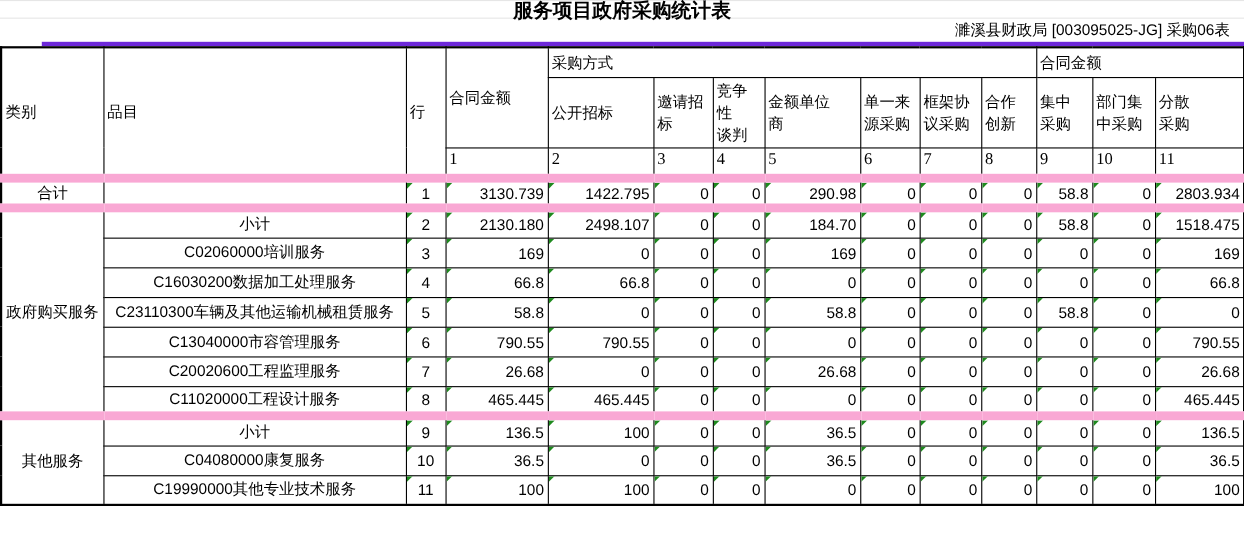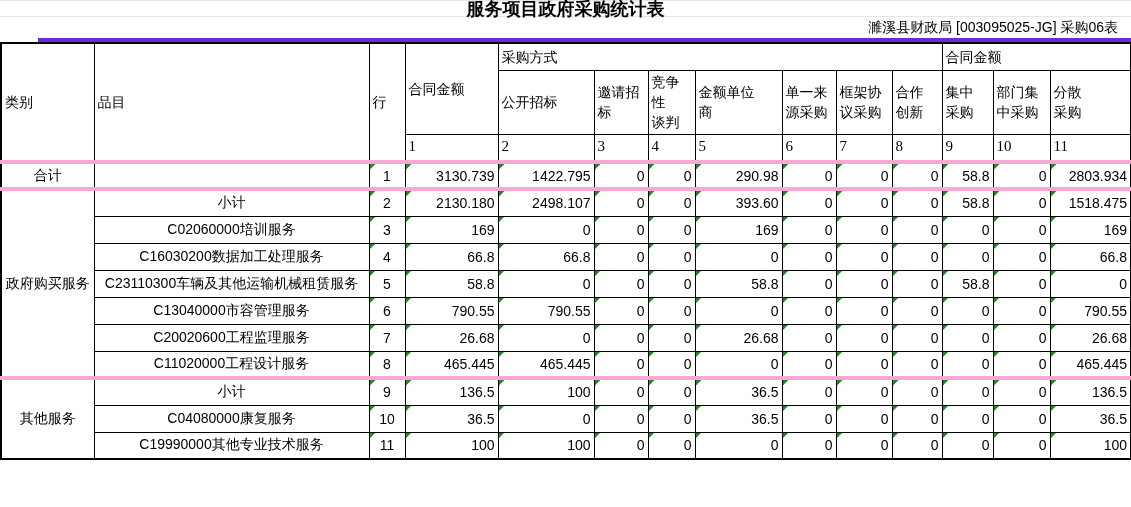--- a/index.html
+++ b/index.html
@@ -34,21 +34,21 @@
     font-weight:normal; font-size:14px; vertical-align:middle;
   }
   thead th { text-align:left; white-space:pre-line; line-height:1.45; }
   tr.hdr-group th { height:27px; }
   tr.hdr-names th { height:64px; }
   tr.hdr-nums th {
     height:28px; border-bottom:2px solid #000;
     font-family:"Liberation Serif","DejaVu Serif",serif; font-size:15px;
   }
   tbody td { height:27px; }
-  tbody tr.thick td { border-top:4px solid #f9a8d4; }
+  tbody tr.thick td { border-top:8px solid #f9a8d4; }
   td.cat, td.item, td.rn { text-align:center; }
   td.rn, td.val { position:relative; }
   td.val { text-align:right; }
   .tri {
     position:absolute; top:0; left:0; width:6px; height:6px;
     background:#1e8a1e;
     clip-path:polygon(0 0, 100% 0, 0 100%);
   }
 </style>
 </head>
@@ -138,21 +138,21 @@
         <td class="val"><i class="tri"></i><span>2803.934</span></td>
       </tr>
       <tr class="thick">
         <td class="cat" rowspan="7">政府购买服务</td>
         <td class="item">小计</td>
         <td class="rn"><i class="tri"></i><span>2</span></td>
         <td class="val"><i class="tri"></i><span>2130.180</span></td>
         <td class="val"><i class="tri"></i><span>2498.107</span></td>
         <td class="val"><i class="tri"></i><span>0</span></td>
         <td class="val"><i class="tri"></i><span>0</span></td>
-        <td class="val"><i class="tri"></i><span>393.60</span></td>
+        <td class="val"><i class="tri"></i><span>184.70</span></td>
         <td class="val"><i class="tri"></i><span>0</span></td>
         <td class="val"><i class="tri"></i><span>0</span></td>
         <td class="val"><i class="tri"></i><span>0</span></td>
         <td class="val"><i class="tri"></i><span>58.8</span></td>
         <td class="val"><i class="tri"></i><span>0</span></td>
         <td class="val"><i class="tri"></i><span>1518.475</span></td>
       </tr>
       <tr>
         <td class="item">C02060000培训服务</td>
         <td class="rn"><i class="tri"></i><span>3</span></td>

